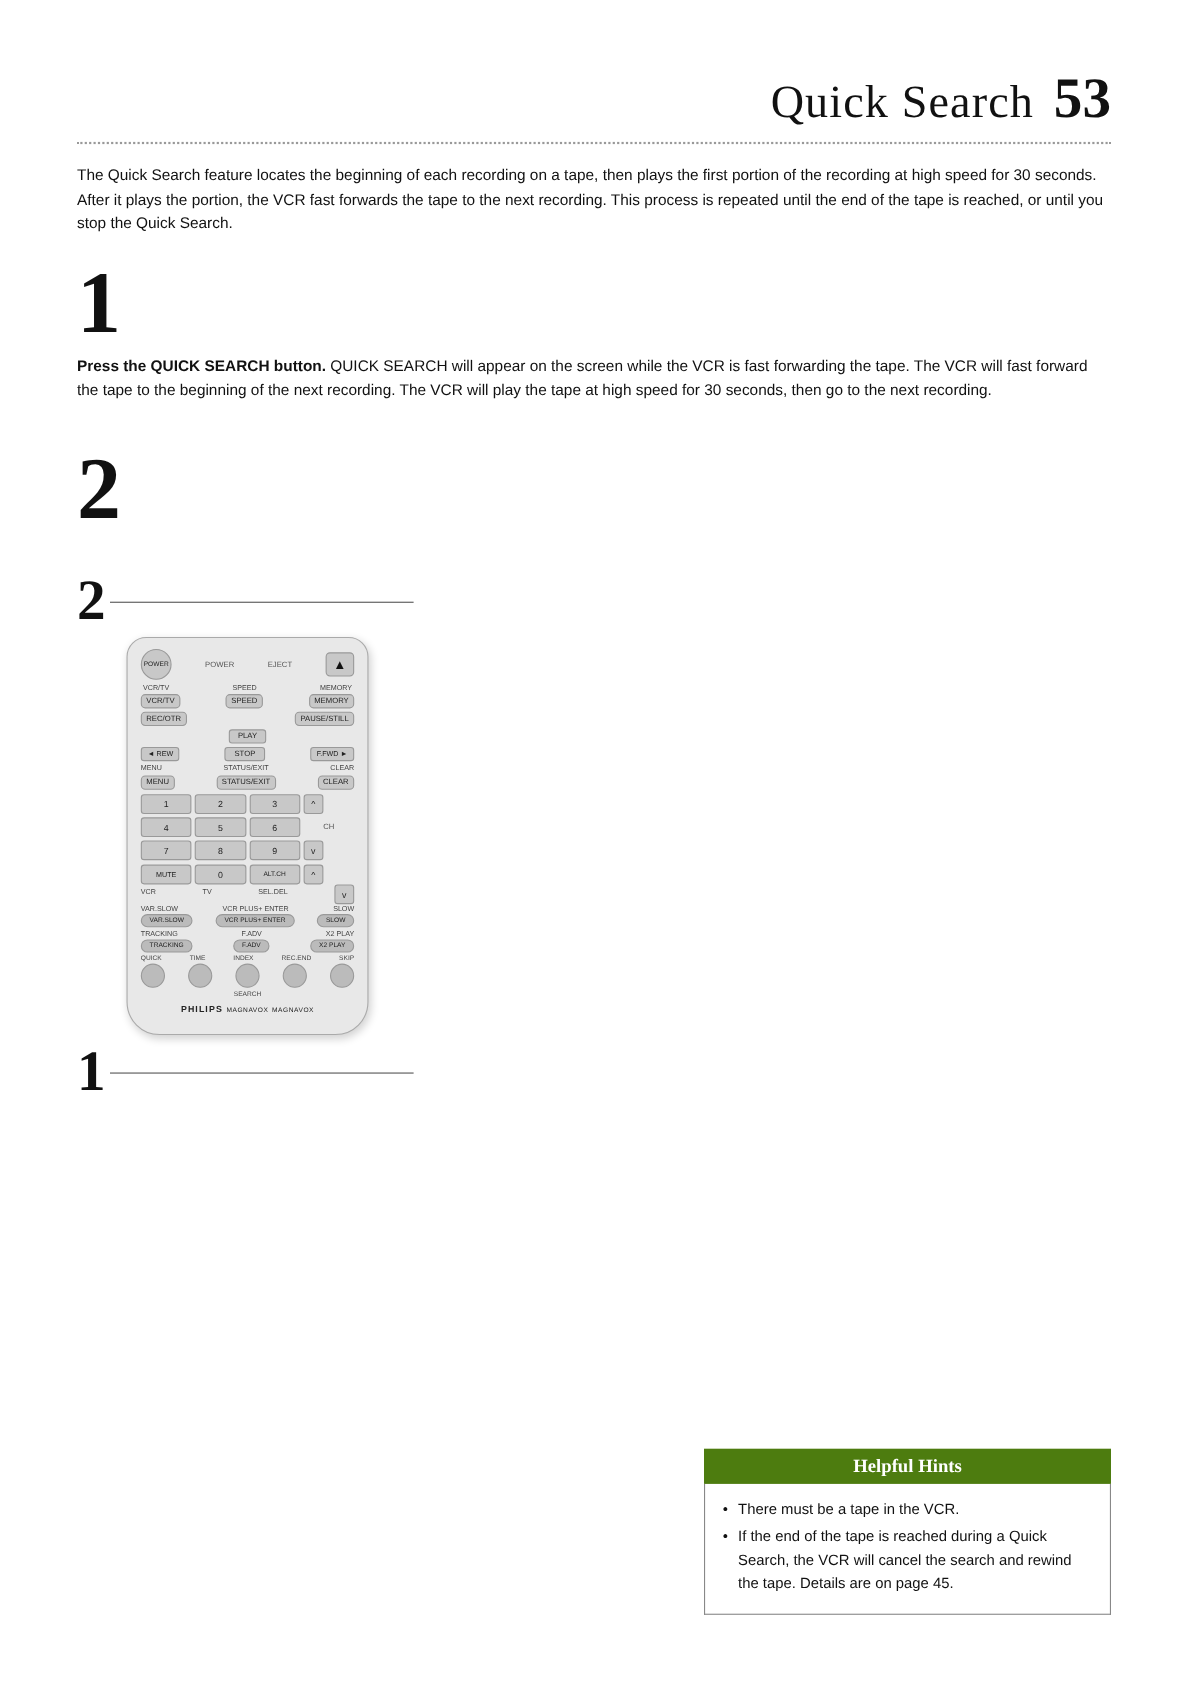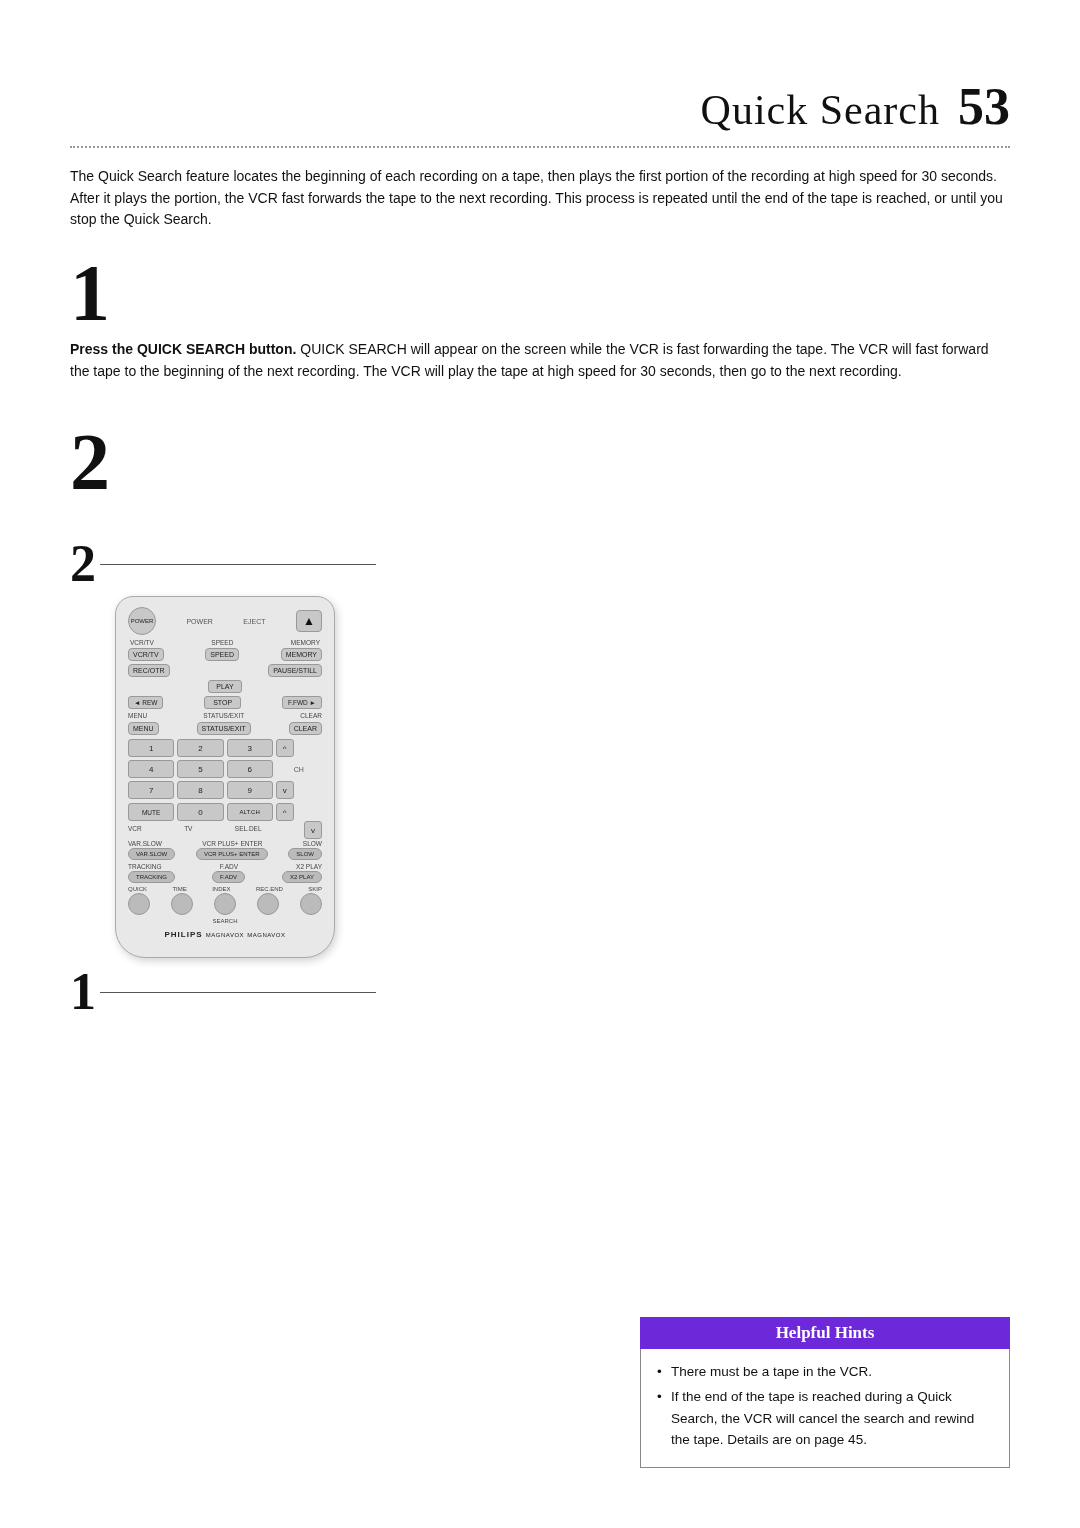--- a/index.html
+++ b/index.html
@@ -22,21 +22,20 @@
     }
 
     
     .header {
       display: flex;
       justify-content: flex-end;
       align-items: baseline;
       border-bottom: 2px dotted #999;
       padding-bottom: 10px;
       margin-bottom: 18px;
-      margin-top: 17px;
     }
     .page-title {
       font-size: 42px;
       font-weight: normal;
       font-family: Georgia, serif;
       letter-spacing: 1px;
     }
     .page-number {
       font-size: 52px;
       font-weight: bold;
@@ -267,21 +266,21 @@
 
     
     .hints-section {
       position: absolute;
       bottom: 60px;
       right: 70px;
       width: 370px;
     }
 
     .hints-header {
-      background: #6d28d9;
+      background: #4d7c0f;
       color: #fff;
       text-align: center;
       font-size: 17px;
       font-weight: bold;
       padding: 6px 0;
       font-family: Georgia, serif;
     }
 
     .hints-body {
       border: 1px solid #888;

